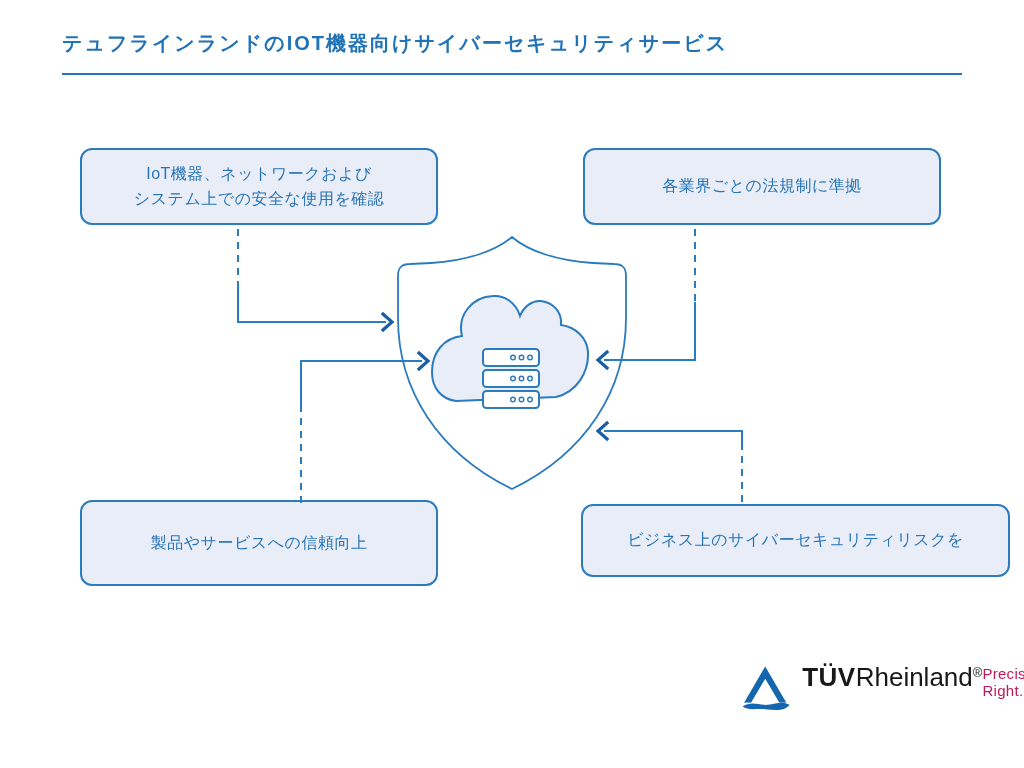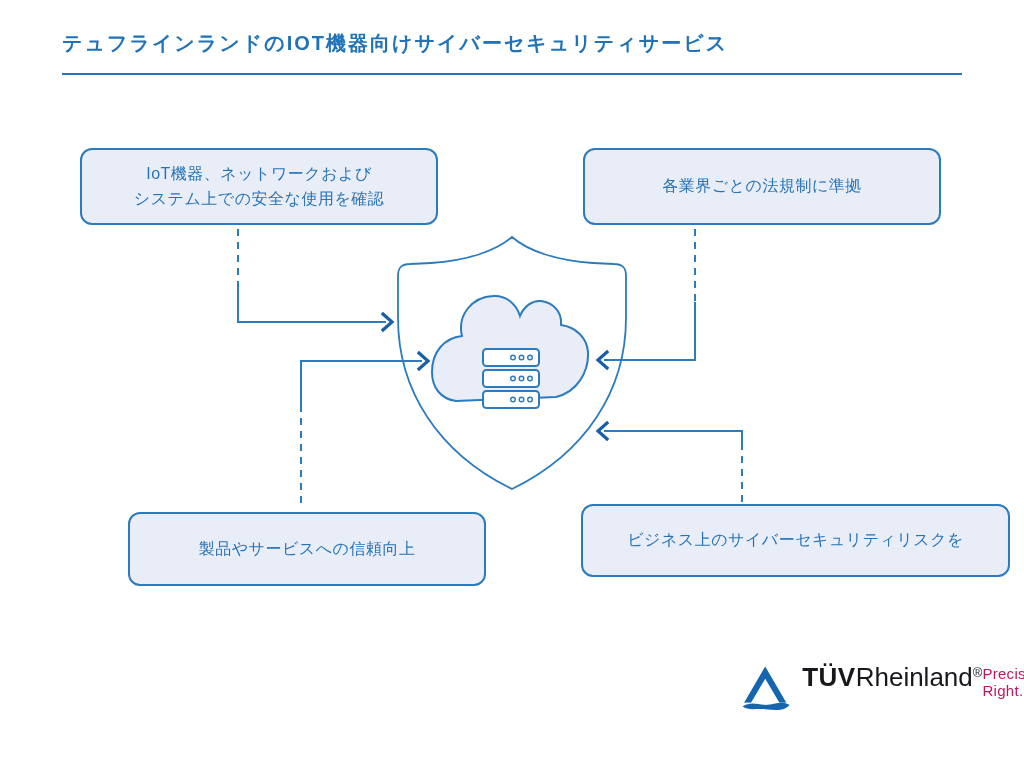--- a/index.html
+++ b/index.html
@@ -18,21 +18,21 @@
 
   .benefit-box{
     position:absolute;box-sizing:border-box;
     background:#e9edf7;border:2px solid #2b7bbf;border-radius:12px;
     display:flex;flex-direction:column;align-items:center;justify-content:center;
     color:#2674b8;font-size:16px;line-height:1.55;text-align:center;
     letter-spacing:0.5px;
   }
   .box-tl{left:80px;top:148px;width:358px;height:77px;}
   .box-tr{left:583px;top:148px;width:358px;height:77px;}
-  .box-bl{left:80px;top:512px;width:358px;height:74px;margin-left:48px;}
+  .box-bl{left:80px;top:500px;width:358px;height:86px;}
   .box-br{left:581px;top:504px;width:429px;height:73px;}
 
   .diagram-svg{position:absolute;left:0;top:0;width:1024px;height:768px;pointer-events:none;}
   .ln-dash{stroke:#2b7bbf;stroke-width:2;fill:none;stroke-dasharray:7 6;}
   .ln-solid{stroke:#2b7bbf;stroke-width:2;fill:none;}
   .ln-chev{stroke:#1a5fa5;stroke-width:3.2;fill:none;stroke-linecap:square;stroke-linejoin:miter;}
   .shield-shape{fill:#ffffff;stroke:#2b7bbf;stroke-width:1.8;}
   .cloud-shape{fill:#e9edf7;stroke:#2b7bbf;stroke-width:2;}
   .server-rect{fill:#ffffff;stroke:#2b7bbf;stroke-width:2;}
   .server-dot{fill:#ffffff;stroke:#2b7bbf;stroke-width:1.4;}

